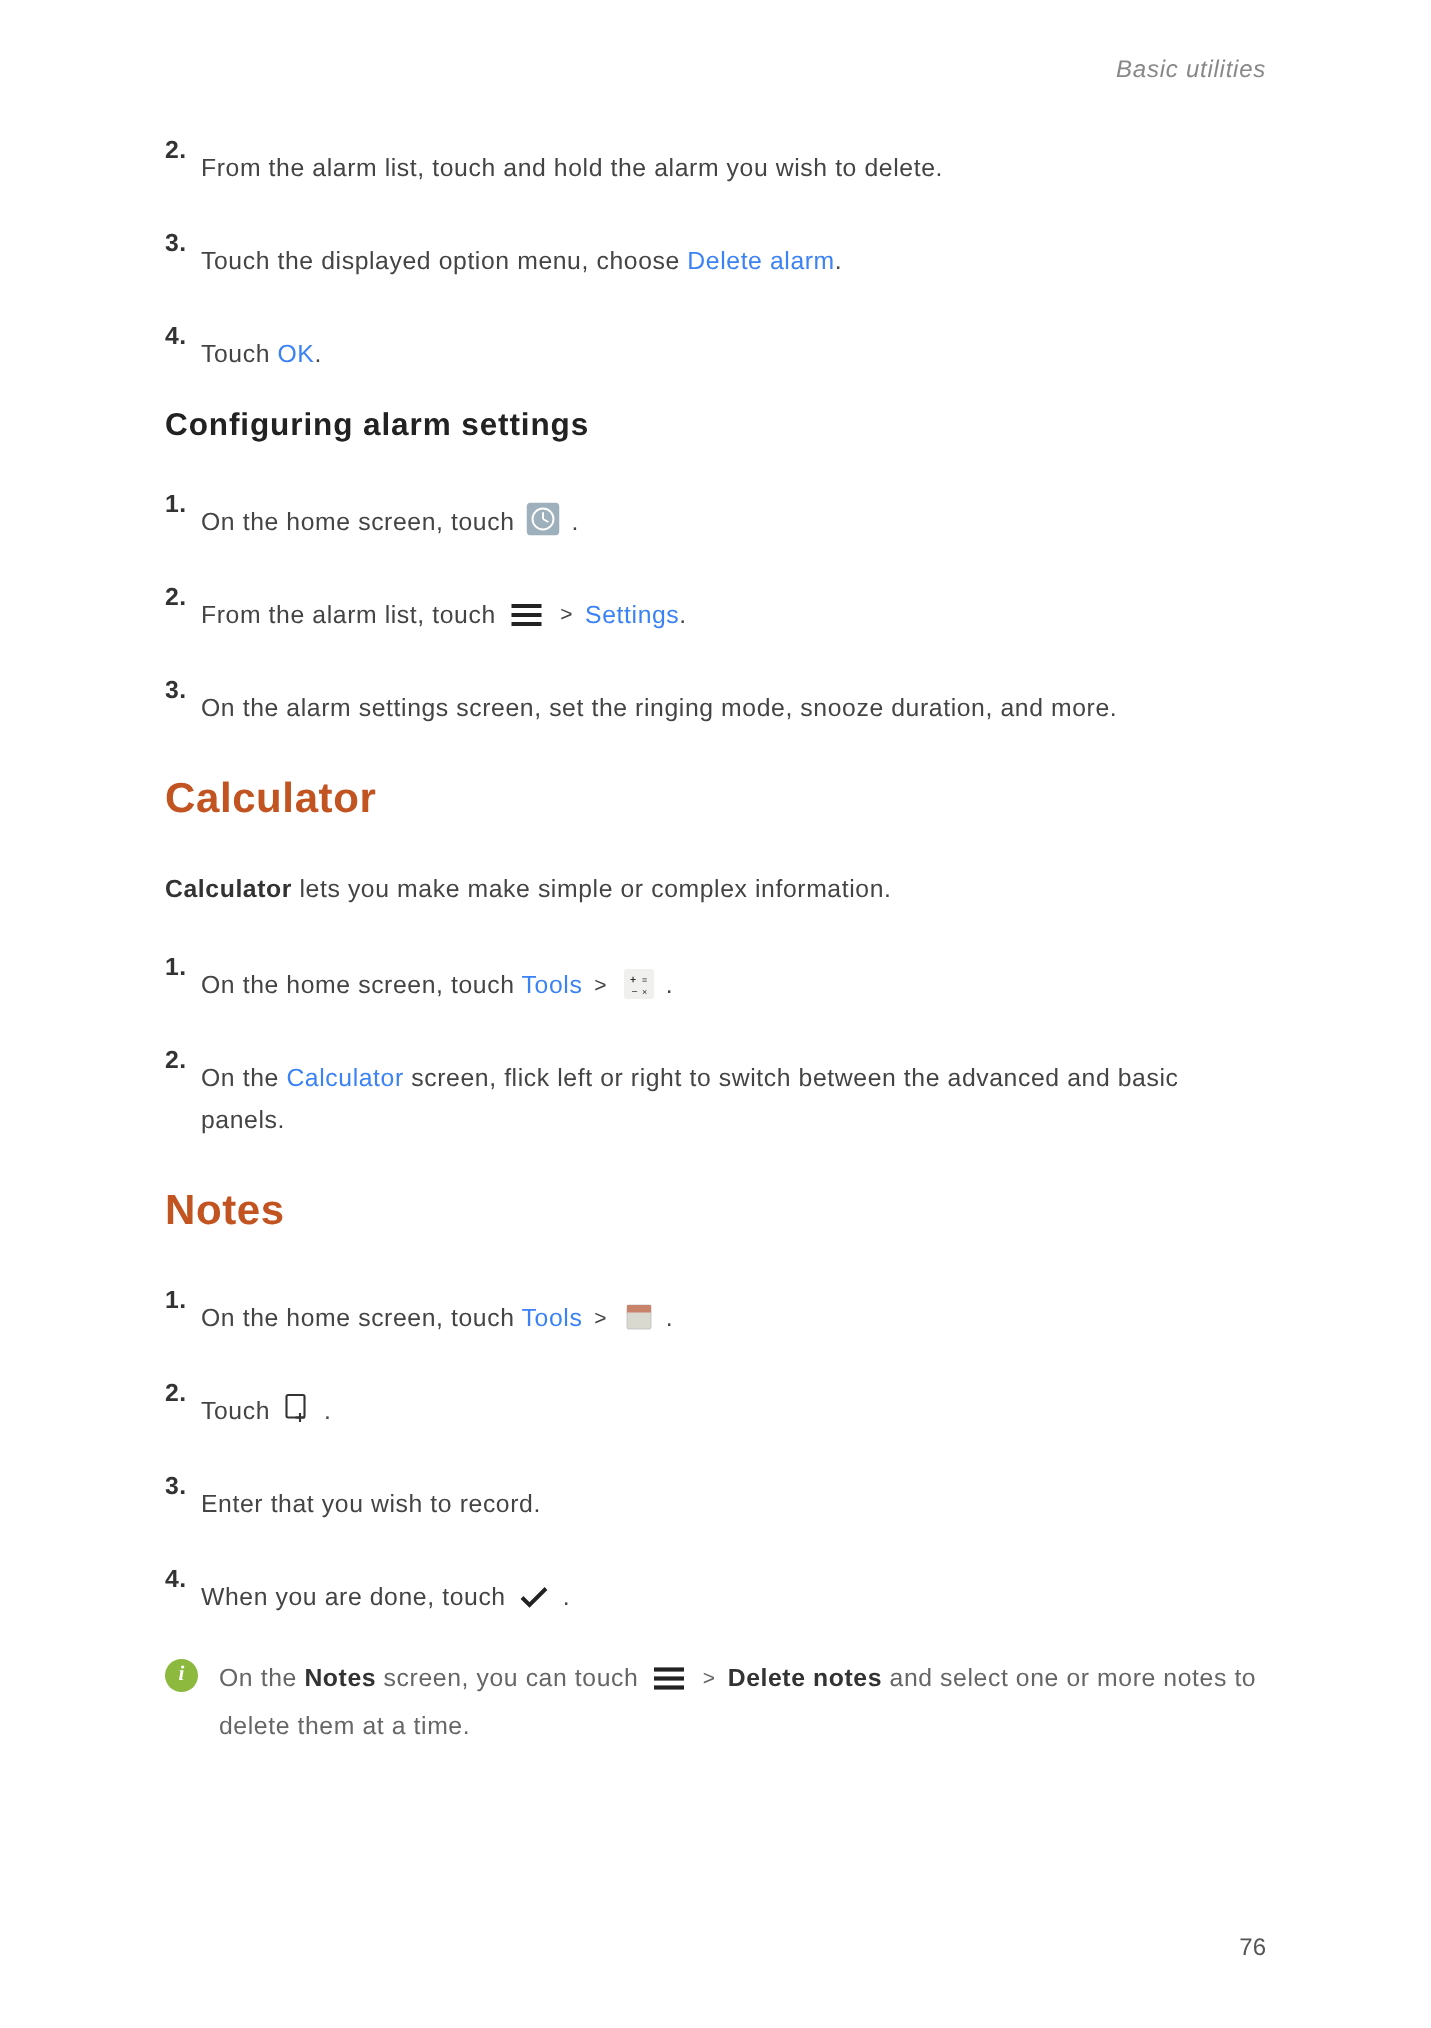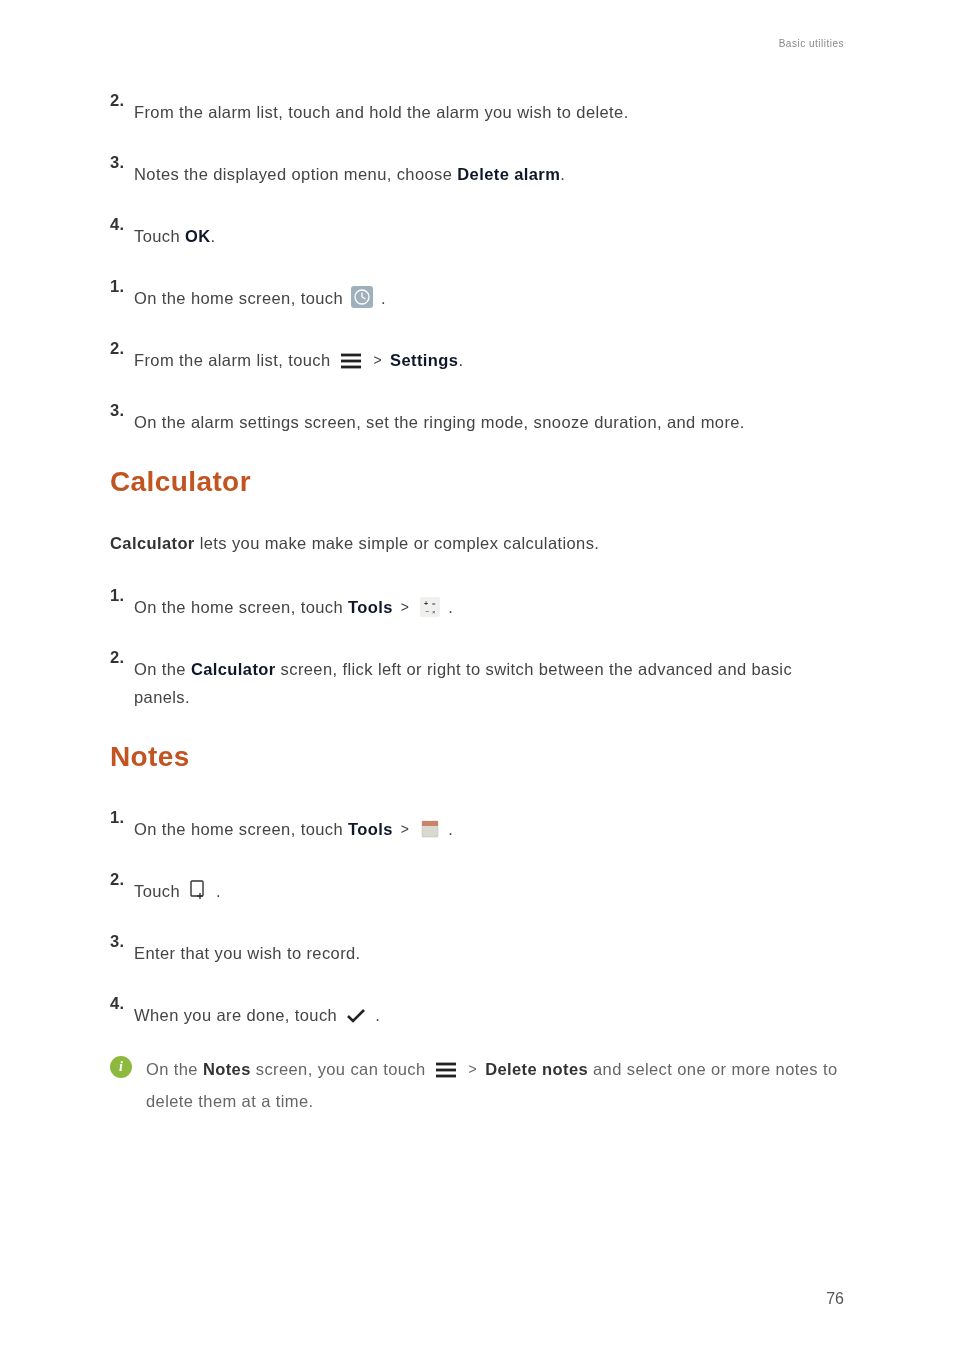--- a/index.html
+++ b/index.html
@@ -1,23 +1,23 @@
 <!DOCTYPE html>
 <html><head>
 <meta charset="utf-8">
 <style>
   * { box-sizing: border-box; margin: 0; padding: 0; }
   html, body { width: 954px; height: 1352px; background: #ffffff; font-family: "Segoe UI", "Helvetica Neue", Arial, sans-serif; color: #333333; }
   .page { position: relative; width: 954px; height: 1352px; padding: 40px 110px 0 110px; }
-  .header-label { position: absolute; top: 38px; right: 110px; font-size: 10px; color: #888888; letter-spacing: 0.5px; }
+  .header-label { position: absolute; top: 38px; right: 110px; font-size: 16px; color: #888888; letter-spacing: 0.5px; font-style: italic; }
   .content { margin-top: 46px; }
   .ol-item { display: flex; align-items: flex-start; margin-bottom: 22px; line-height: 1.7; letter-spacing: 0.4px; }
   .ol-num { font-weight: 700; color: #333; min-width: 24px; font-size: 16.5px; }
   .ol-body { font-size: 16.5px; color: #444; flex: 1; margin-top: 12px; }
-  .ol-body .bold { font-weight: 700; color: #0f172a; }
+  .ol-body .bold { font-weight: 400; color: #3b82f6; }
   .h3 { font-size: 21px; font-weight: 700; color: #222; letter-spacing: 0.6px; margin-top: 20px; margin-bottom: 26px; }
   .h2 { font-size: 28px; font-weight: 700; letter-spacing: 0.4px; margin-top: 30px; margin-bottom: 30px; }
   .h2.calc { color: #c15421; }
   .h2.notes { color: #c15421; }
   .para { font-size: 16.5px; color: #444; line-height: 1.85; letter-spacing: 0.4px; margin-bottom: 22px; }
   .para .bold { font-weight: 700; color: #333; }
   .inline-icon { display: inline-flex; vertical-align: -4px; margin: 0 3px; }
   .tip-row { display: flex; align-items: flex-start; margin-top: 24px; }
   .tip-icon { width: 22px; height: 22px; border-radius: 50%; background: #8db93e; color: #fff; font-style: italic; font-weight: 700; font-size: 14px; display: flex; align-items: center; justify-content: center; font-family: Georgia, serif; margin-right: 14px; flex-shrink: 0; margin-top: 3px; }
   .tip-body { font-size: 16.5px; color: #666; line-height: 1.95; letter-spacing: 0.4px; }
@@ -36,31 +36,32 @@
   <div class="content">
 
     <div class="ol-item">
       <span class="ol-num">2.</span>
       <span class="ol-body">From the alarm list, touch and hold the alarm you wish to delete.</span>
     </div>
 
     <div class="ol-item">
       <span class="ol-num">3.</span>
       <span class="ol-body">
-        <span>Notes the displayed option menu, choose </span><span class="bold">Delete alarm</span><span>.</span>
+        <span>Touch the displayed option menu, choose </span><span class="bold">Delete alarm</span><span>.</span>
       </span>
     </div>
 
     <div class="ol-item">
       <span class="ol-num">4.</span>
       <span class="ol-body">
         <span>Touch </span><span class="bold">OK</span><span>.</span>
       </span>
     </div>
 
+    <div class="h3">Configuring alarm settings</div>
 
     <div class="ol-item">
       <span class="ol-num">1.</span>
       <span class="ol-body">
         <span>On the home screen, touch </span>
         <span class="inline-icon">
           <svg width="22" height="22">
               <rect x="0" y="0" width="22" height="22" rx="3" fill="#9eb0bb"></rect>
               <circle cx="11" cy="11" r="7" fill="none" stroke="#fff" stroke-width="1.3"></circle>
               <line x1="11" y1="11" x2="11" y2="6.5" stroke="#fff" stroke-width="1.3"></line>
@@ -88,21 +89,21 @@
     </div>
 
     <div class="ol-item">
       <span class="ol-num">3.</span>
       <span class="ol-body">On the alarm settings screen, set the ringing mode, snooze duration, and more.</span>
     </div>
 
     <div class="h2 calc">Calculator</div>
 
     <div class="para">
-      <span class="bold">Calculator</span><span> lets you make make simple or complex calculations.</span>
+      <span class="bold">Calculator</span><span> lets you make make simple or complex information.</span>
     </div>
 
     <div class="ol-item">
       <span class="ol-num">1.</span>
       <span class="ol-body">
         <span>On the home screen, touch </span><span class="bold">Tools</span>
         <span class="gt">&gt;</span>
         <span class="inline-icon">
           <svg width="20" height="20">
               <rect x="0" y="0" width="20" height="20" rx="2" fill="#f0f0ee"></rect>

